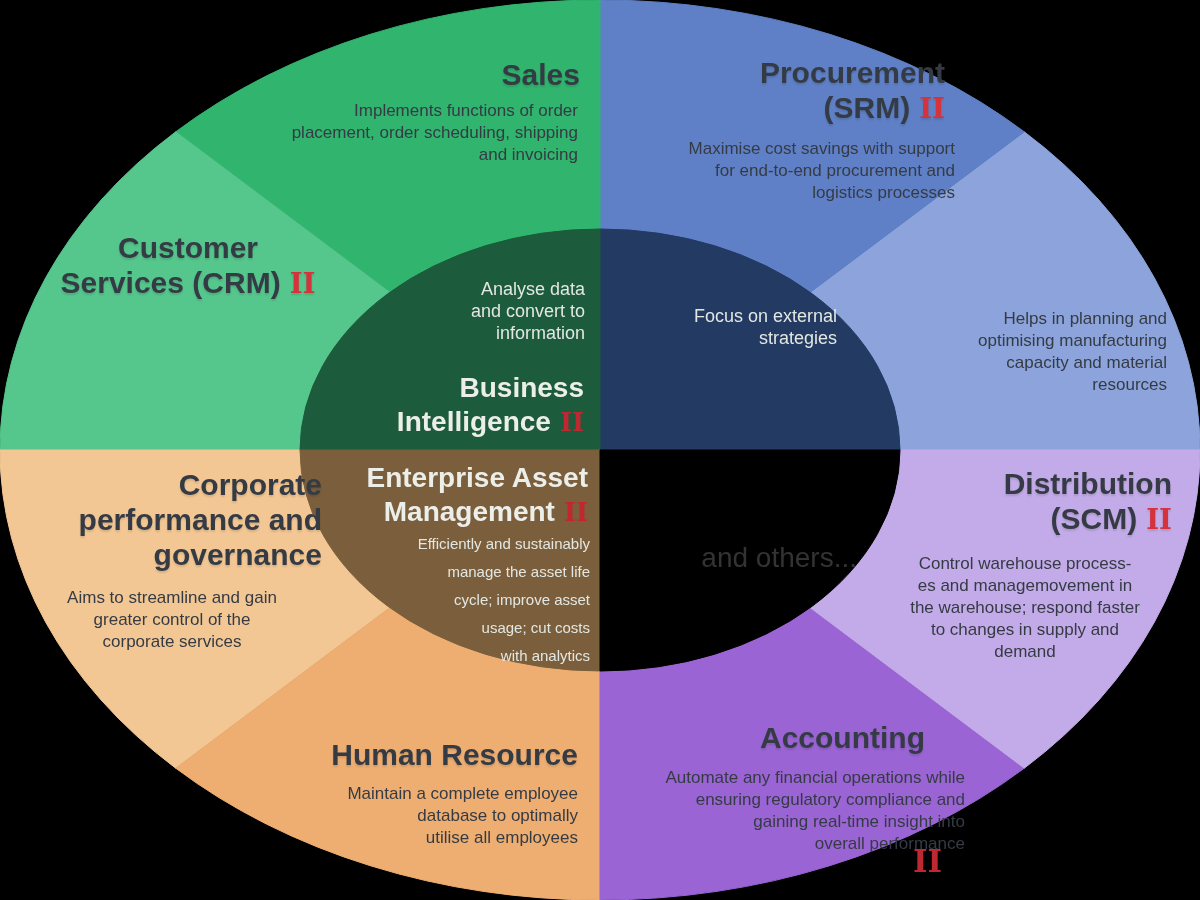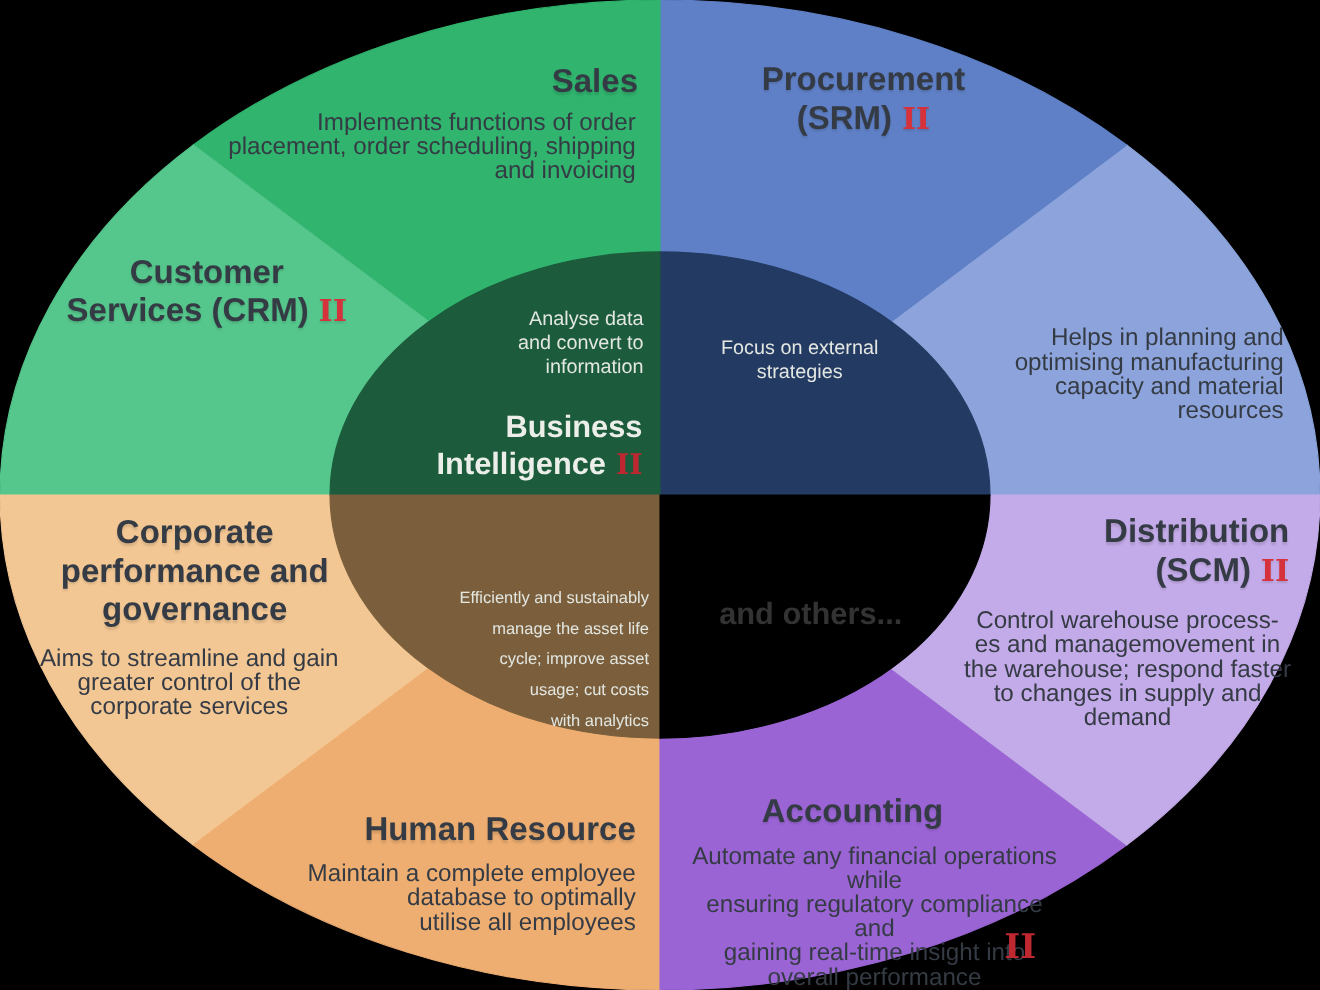--- a/index.html
+++ b/index.html
@@ -1,29 +1,29 @@
 <!DOCTYPE html>
 <html style="--background: #000000; --sales: #30b46e; --customer_services: #55c68c; --procurement: #5f80c6; --production: #8ca4db; --distribution: #c3aae8; --accounting: #9a64d4; --human_resource: #eeae71; --corporate: #f3c794; --business_intelligence: #1c5b3b; --e_commerce: #233a62; --enterprise_asset: #7b5f3c; --others_quadrant: #000000; --dark_text: #353b44; --light_text: #eceee9; --note_text: #e3e7e2; --others_text: #333333; --numeral_red: #d5323c; --numeral_dark_red: #bf2731;"><head>
 <meta charset="utf-8">
 <style>
   html,body{margin:0;padding:0;background:#000;}
   #stage{position:relative;width:1200px;height:900px;overflow:hidden;background:var(--background,#000);
          font-family:"Liberation Sans",sans-serif;}
   #wheel{position:absolute;left:0;top:0;}
   .txt{position:absolute;white-space:pre-line;}
   .right{text-align:right;}
-  .left{text-align:center;}
+  .left{text-align:right;}
   .center{text-align:center;}
   .title{font-size:30px;line-height:35px;font-weight:700;color:var(--dark_text);
          text-shadow:0 2px 2px rgba(0,0,0,0.12);}
-  .body{font-size:22px;line-height:22px;font-weight:500;color:var(--dark_text);}
+  .body{font-size:17px;line-height:22px;font-weight:500;color:var(--dark_text);}
   .title-inner{font-size:28px;line-height:34px;font-weight:700;color:var(--light_text);}
   .note{font-size:18px;line-height:22px;color:var(--note_text);}
   .body-inner{font-size:15px;line-height:28px;font-weight:400;color:var(--note_text);}
-  .others{font-size:28px;line-height:34px;font-weight:700;color:var(--others_text);}
+  .others{font-size:28px;line-height:34px;font-weight:400;color:var(--others_text);}
   .nm{font-family:"DejaVu Serif","Liberation Serif",serif;font-weight:700;
       color:var(--numeral_red);margin-left:9px;white-space:nowrap;font-size:0.92em;}
   .nm-dark{color:var(--numeral_dark_red);}
   .nm-solo{position:absolute;font-family:"DejaVu Serif","Liberation Serif",serif;
       font-weight:700;font-size:31px;color:var(--numeral_dark_red);}
   path{stroke-width:1;}
 </style>
 </head>
 <body>
 
@@ -46,22 +46,25 @@
     <path style="fill:var(--others_quadrant);stroke:var(--others_quadrant)" d="M600 450 L600 671 A300 221 0 0 0 900 450 Z"></path>
   </svg>
 
   <div class="txt title right" style="left:250px;top:57px;width:330px">Sales</div>
   <div class="txt body right" style="left:204px;top:100px;width:374px">Implements functions of order
 placement, order scheduling, shipping
 and invoicing</div>
 
   <div class="txt title left" style="left:625px;top:55px;width:320px"><span>Procurement
 (SRM)</span><span class="nm">II</span></div>
+  <div class="txt body left" style="left:625px;top:138px;width:330px">Maximise cost savings with support
+for end-to-end procurement and
+logistics processes</div>
 
-  <div class="txt body right" style="left:880px;top:296px;width:287px">Helps in planning and
+  <div class="txt body right" style="left:880px;top:308px;width:287px">Helps in planning and
 optimising manufacturing
 capacity and material
 resources</div>
 
   <div class="txt body center" style="left:872px;top:553px;width:306px">Control warehouse process-
 es and managemovement in
 the warehouse; respond faster
 to changes in supply and
 demand</div>
   <div class="txt title right" style="left:940px;top:466px;width:232px"><span>Distribution
@@ -91,20 +94,22 @@
 
   <div class="txt note right" style="left:425px;top:278px;width:160px">Analyse data
 and convert to
 information</div>
   <div class="txt title-inner right" style="left:374px;top:371px;width:210px"><span>Business
 Intelligence</span><span class="nm nm-dark">II</span></div>
 
   <div class="txt note left" style="left:617px;top:305px;width:220px">Focus on external
 strategies</div>
 
+  <div class="txt title-inner right" style="left:338px;top:461px;width:250px"><span>Enterprise Asset
+Management</span><span class="nm nm-dark">II</span></div>
   <div class="txt body-inner right" style="left:390px;top:530px;width:200px">Efficiently and sustainably
 manage the asset life
 cycle; improve asset
 usage; cut costs
 with analytics</div>
 
   <div class="txt others left" style="left:617px;top:541px;width:240px">and others...</div>
 
 </div>
 

